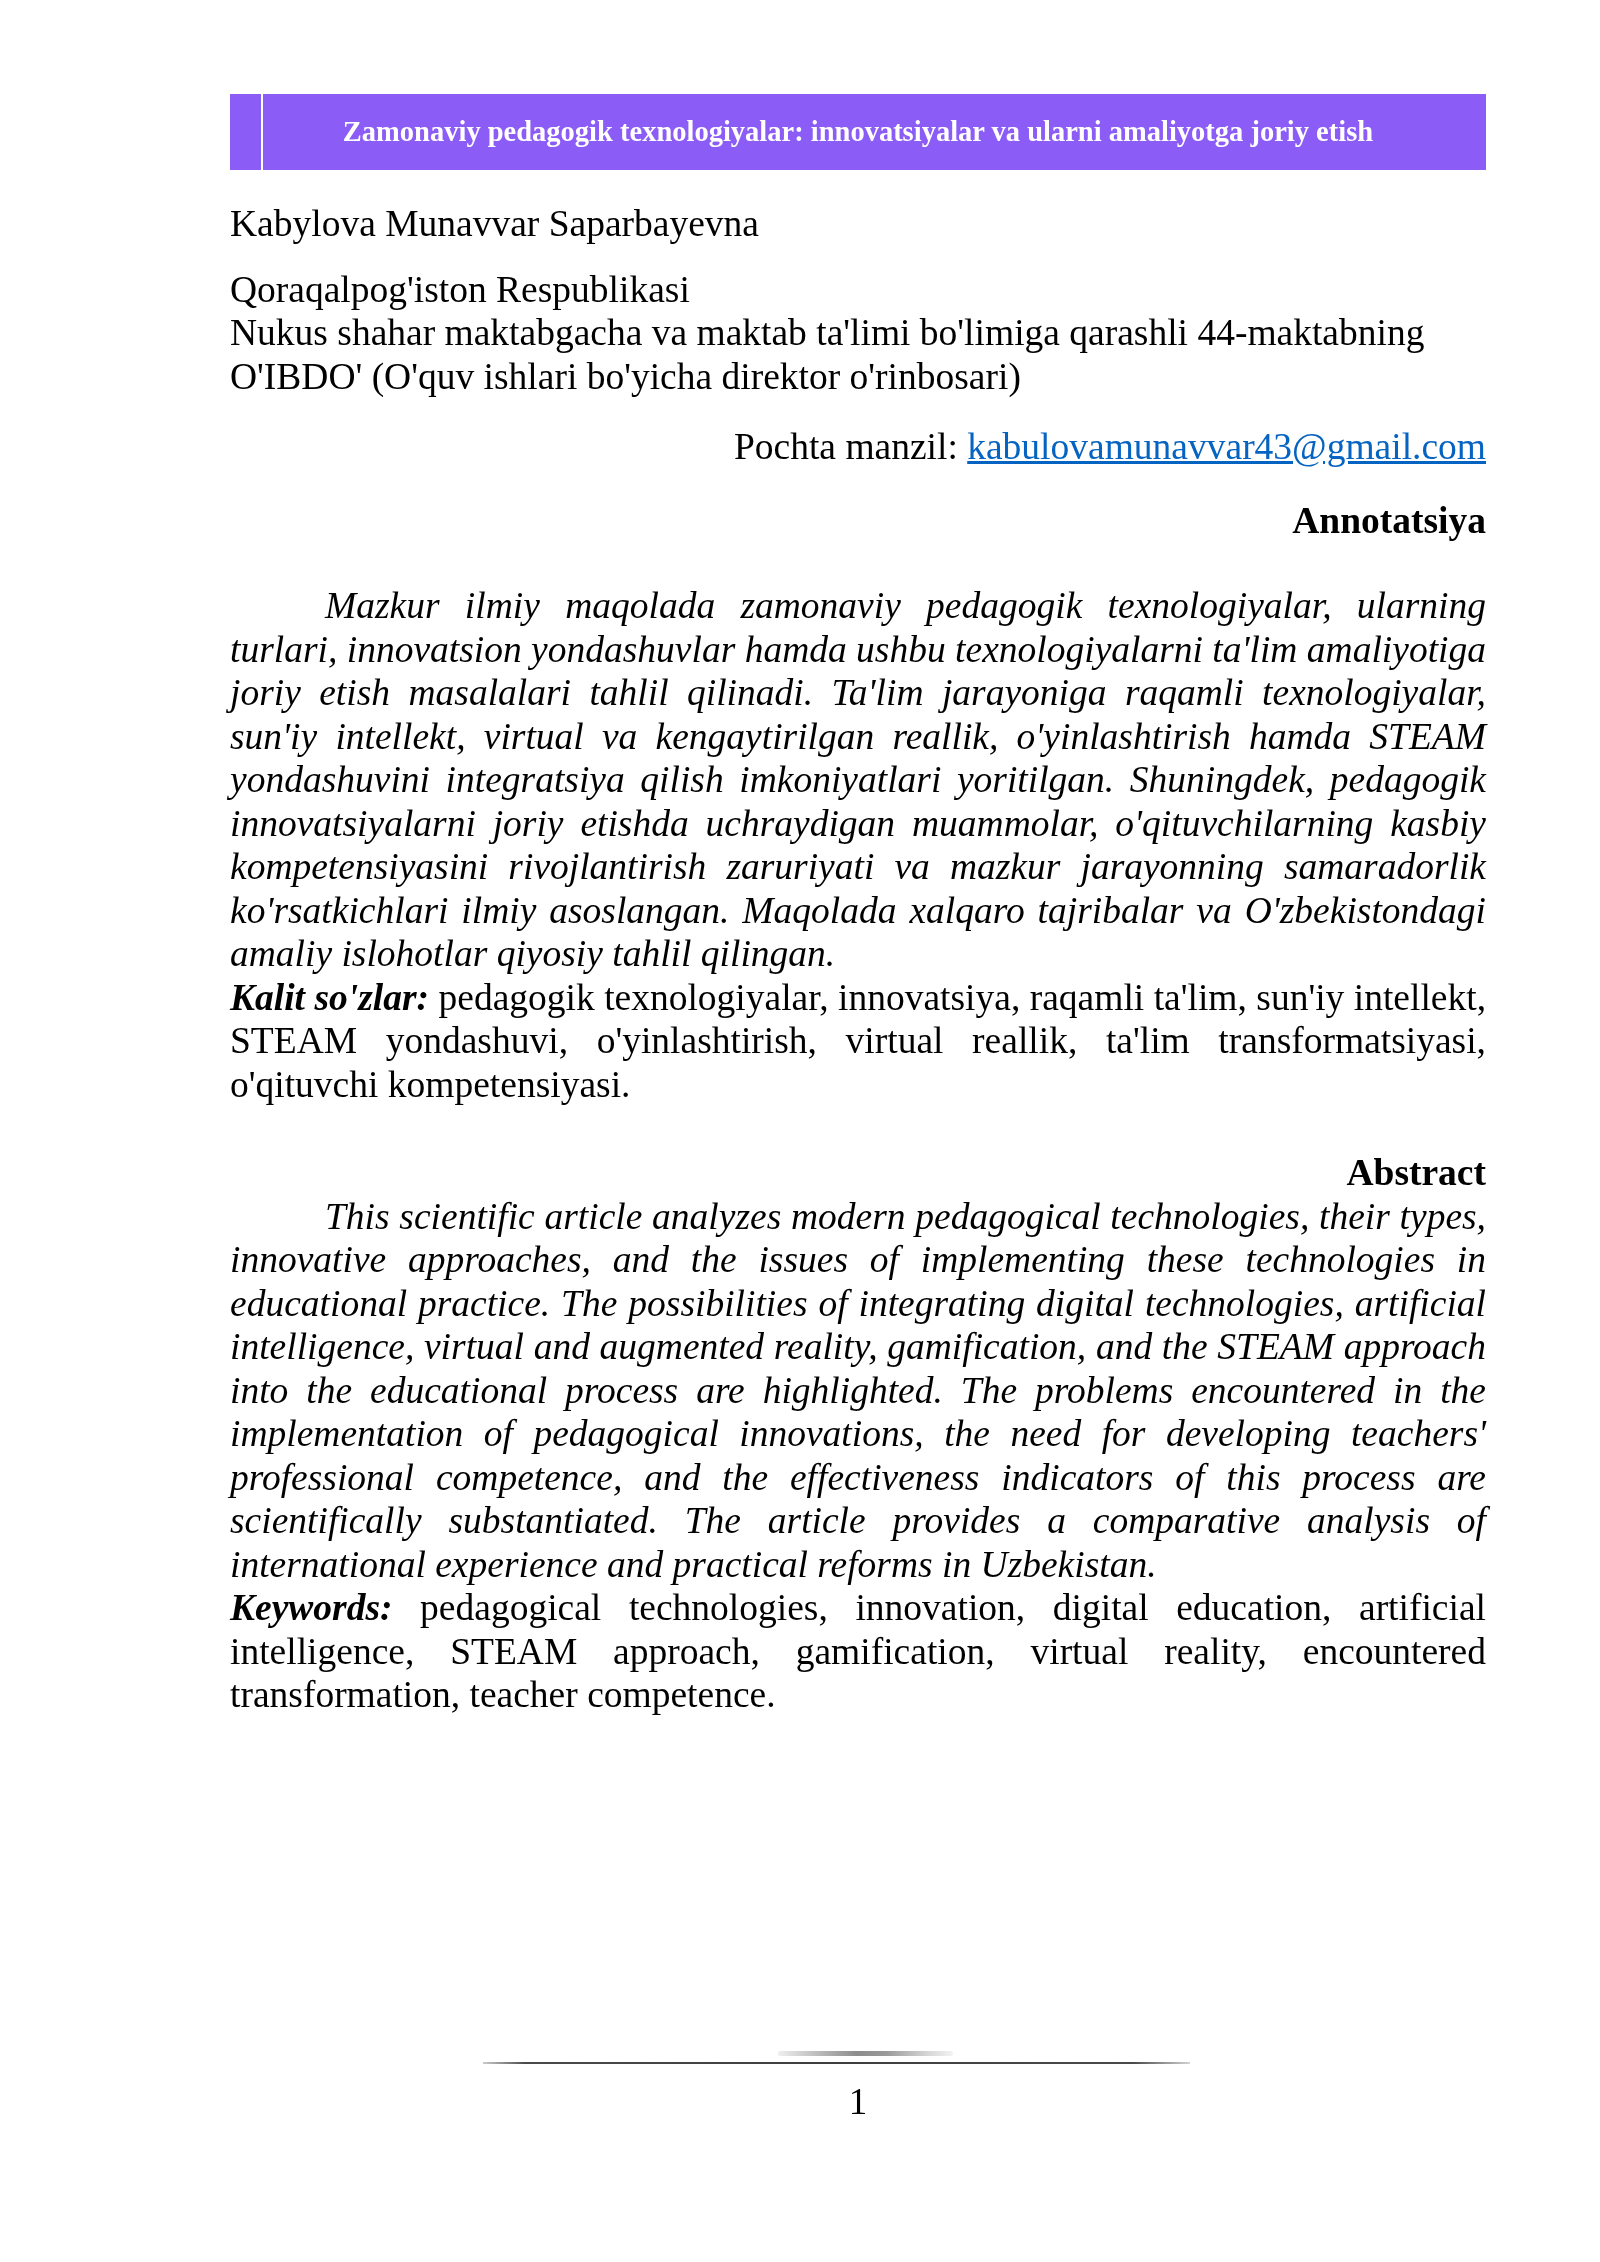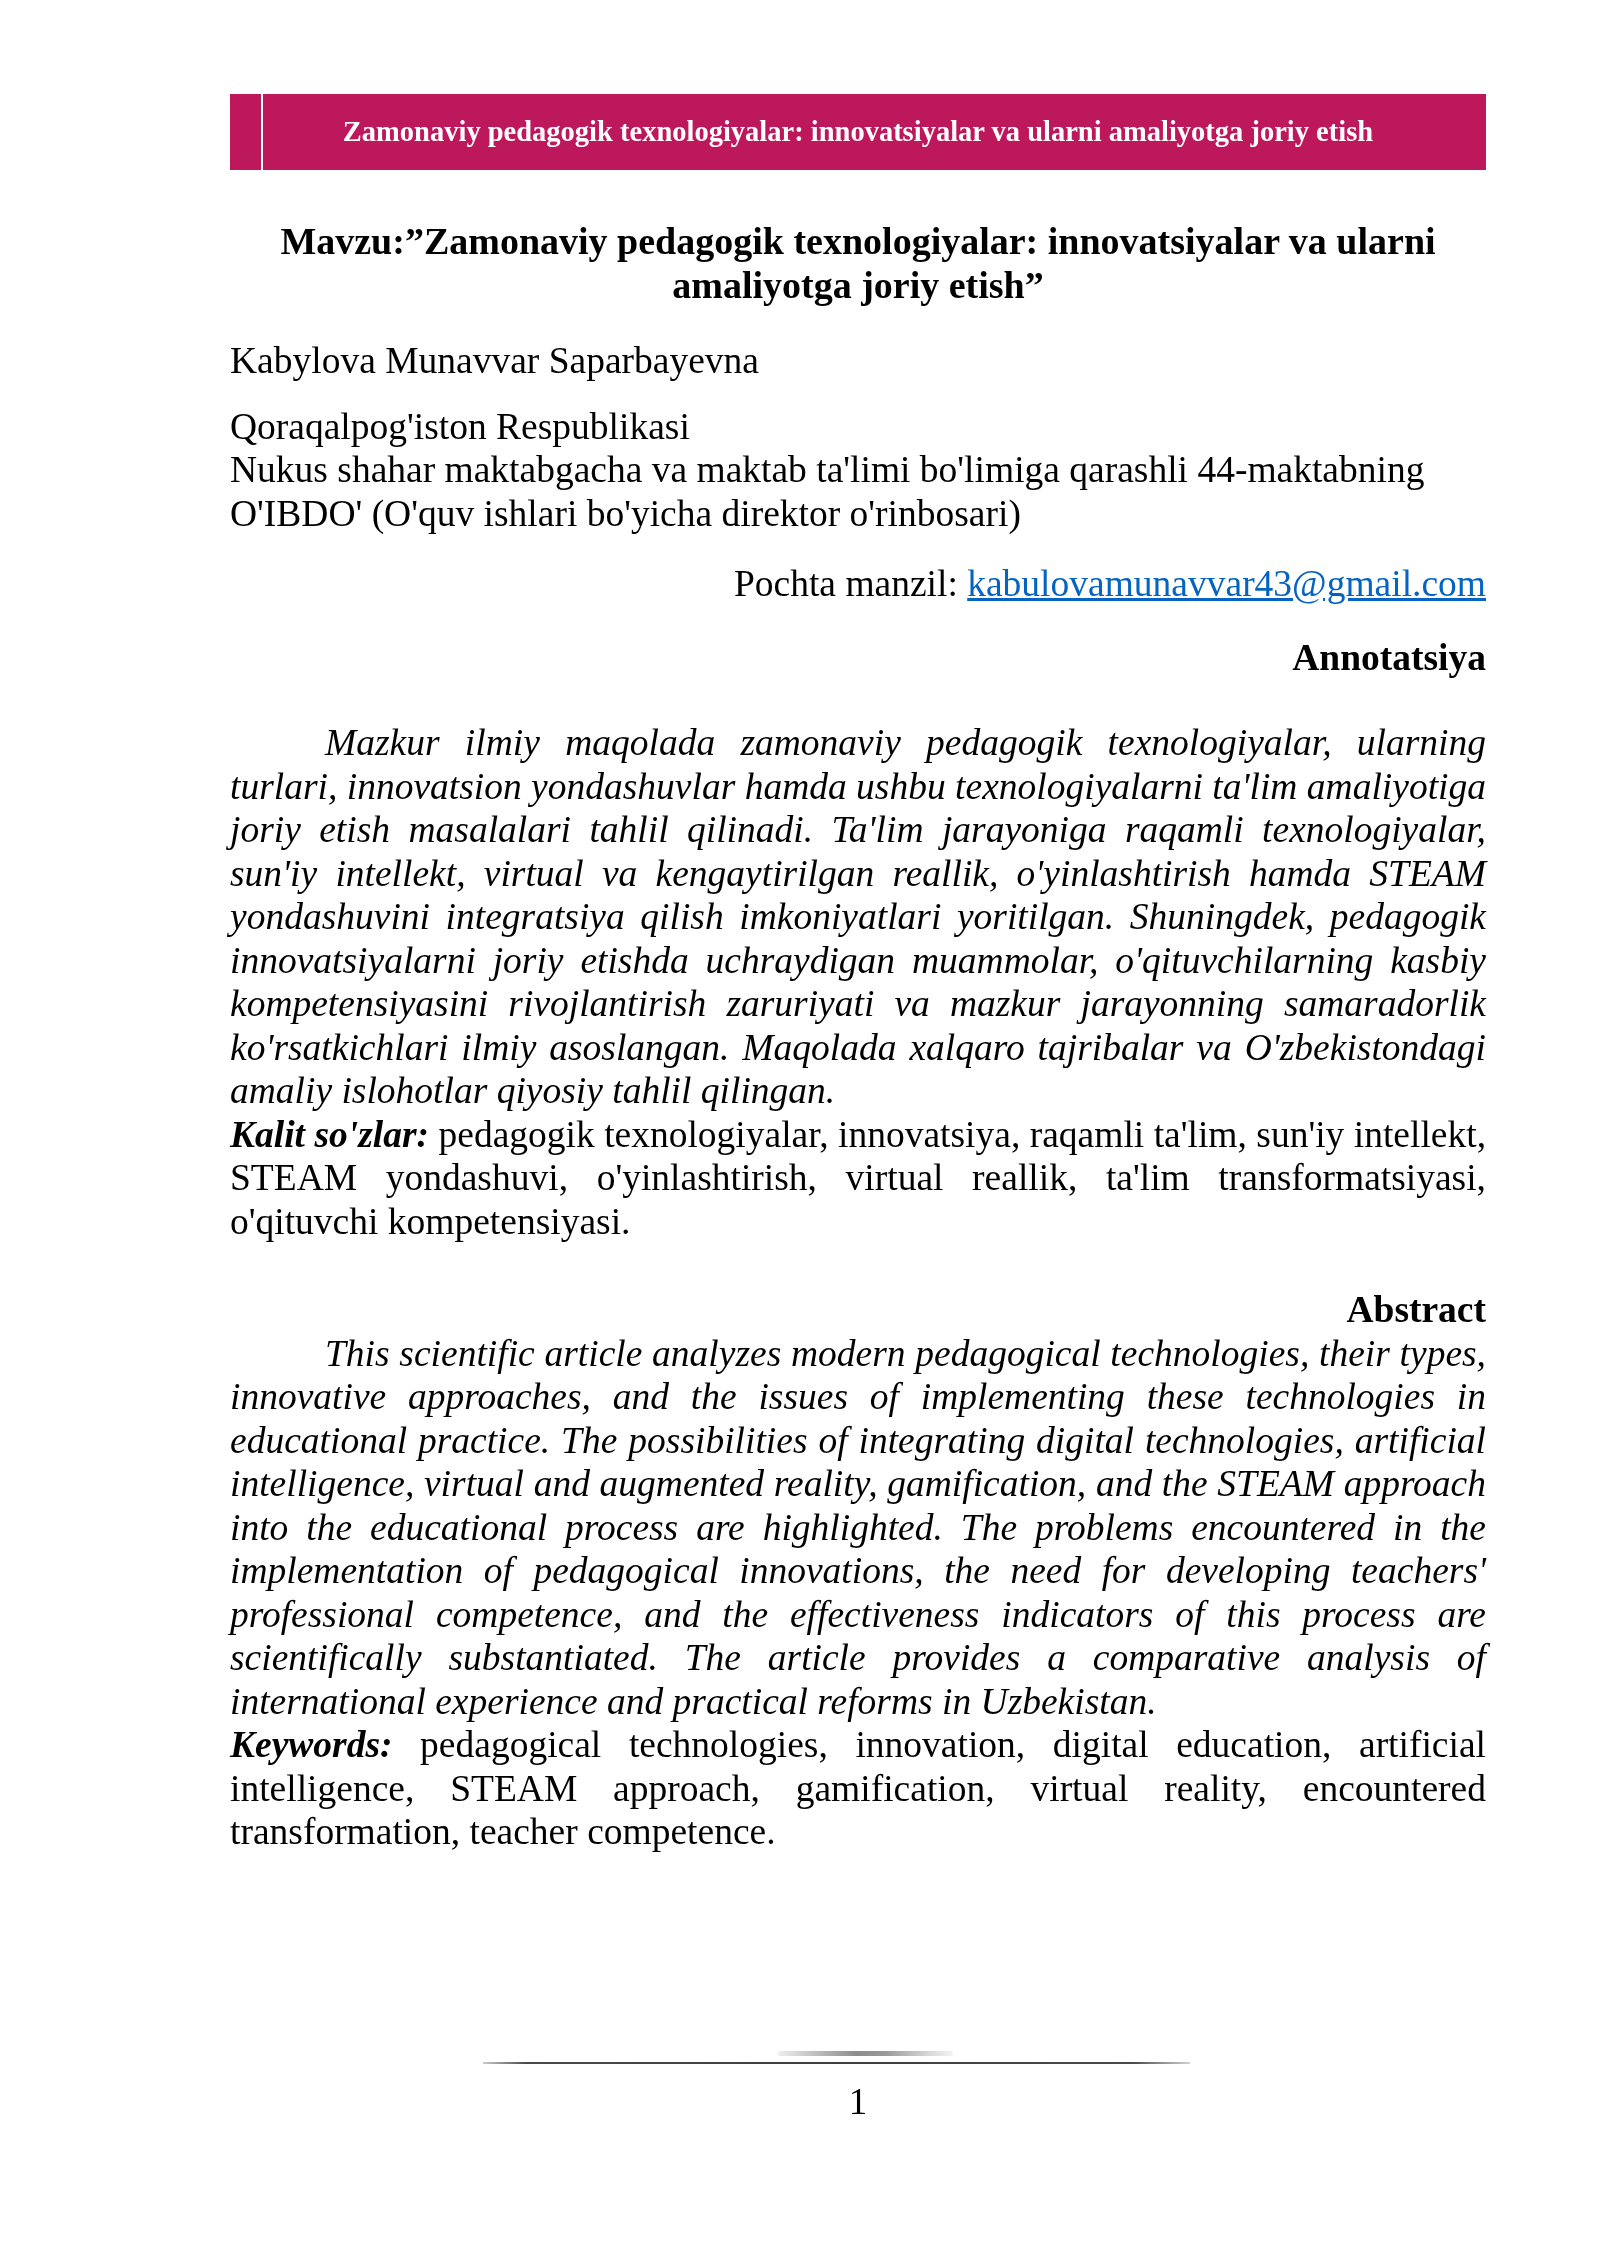--- a/index.html
+++ b/index.html
@@ -15,21 +15,21 @@
   .content {
     position: absolute;
     left: 230px;
     top: 94px;
     width: 1256px;
   }
   
   .banner {
     position: relative;
     height: 76px;
-    background: #be185d;
+    background: #8b5cf6;
   }
   .banner-accent {
     position: absolute;
     left: 31px;
     top: 0;
     bottom: 0;
     width: 2px;
     background: #ffffff;
   }
   .banner-text-wrap {
@@ -112,24 +112,20 @@
 <div class="page">
   <div class="content">
 
     <div class="banner">
       <div class="banner-accent"></div>
       <div class="banner-text-wrap">
         <span class="banner-text">Zamonaviy pedagogik texnologiyalar: innovatsiyalar va ularni amaliyotga joriy etish</span>
       </div>
     </div>
 
-    <div class="doc-title">
-      <span class="doc-title-line">Mavzu:”Zamonaviy pedagogik texnologiyalar: innovatsiyalar va ularni</span>
-      <span class="doc-title-line">amaliyotga joriy etish”</span>
-    </div>
 
     <div class="byline">Kabylova Munavvar Saparbayevna</div>
 
     <div class="affiliation">
       <div>Qoraqalpog'iston Respublikasi</div>
       <div>Nukus shahar maktabgacha va maktab ta'limi bo'limiga qarashli 44-maktabning</div>
       <div>O'IBDO' (O'quv ishlari bo'yicha direktor o'rinbosari)</div>
     </div>
 
     <div class="contact">

